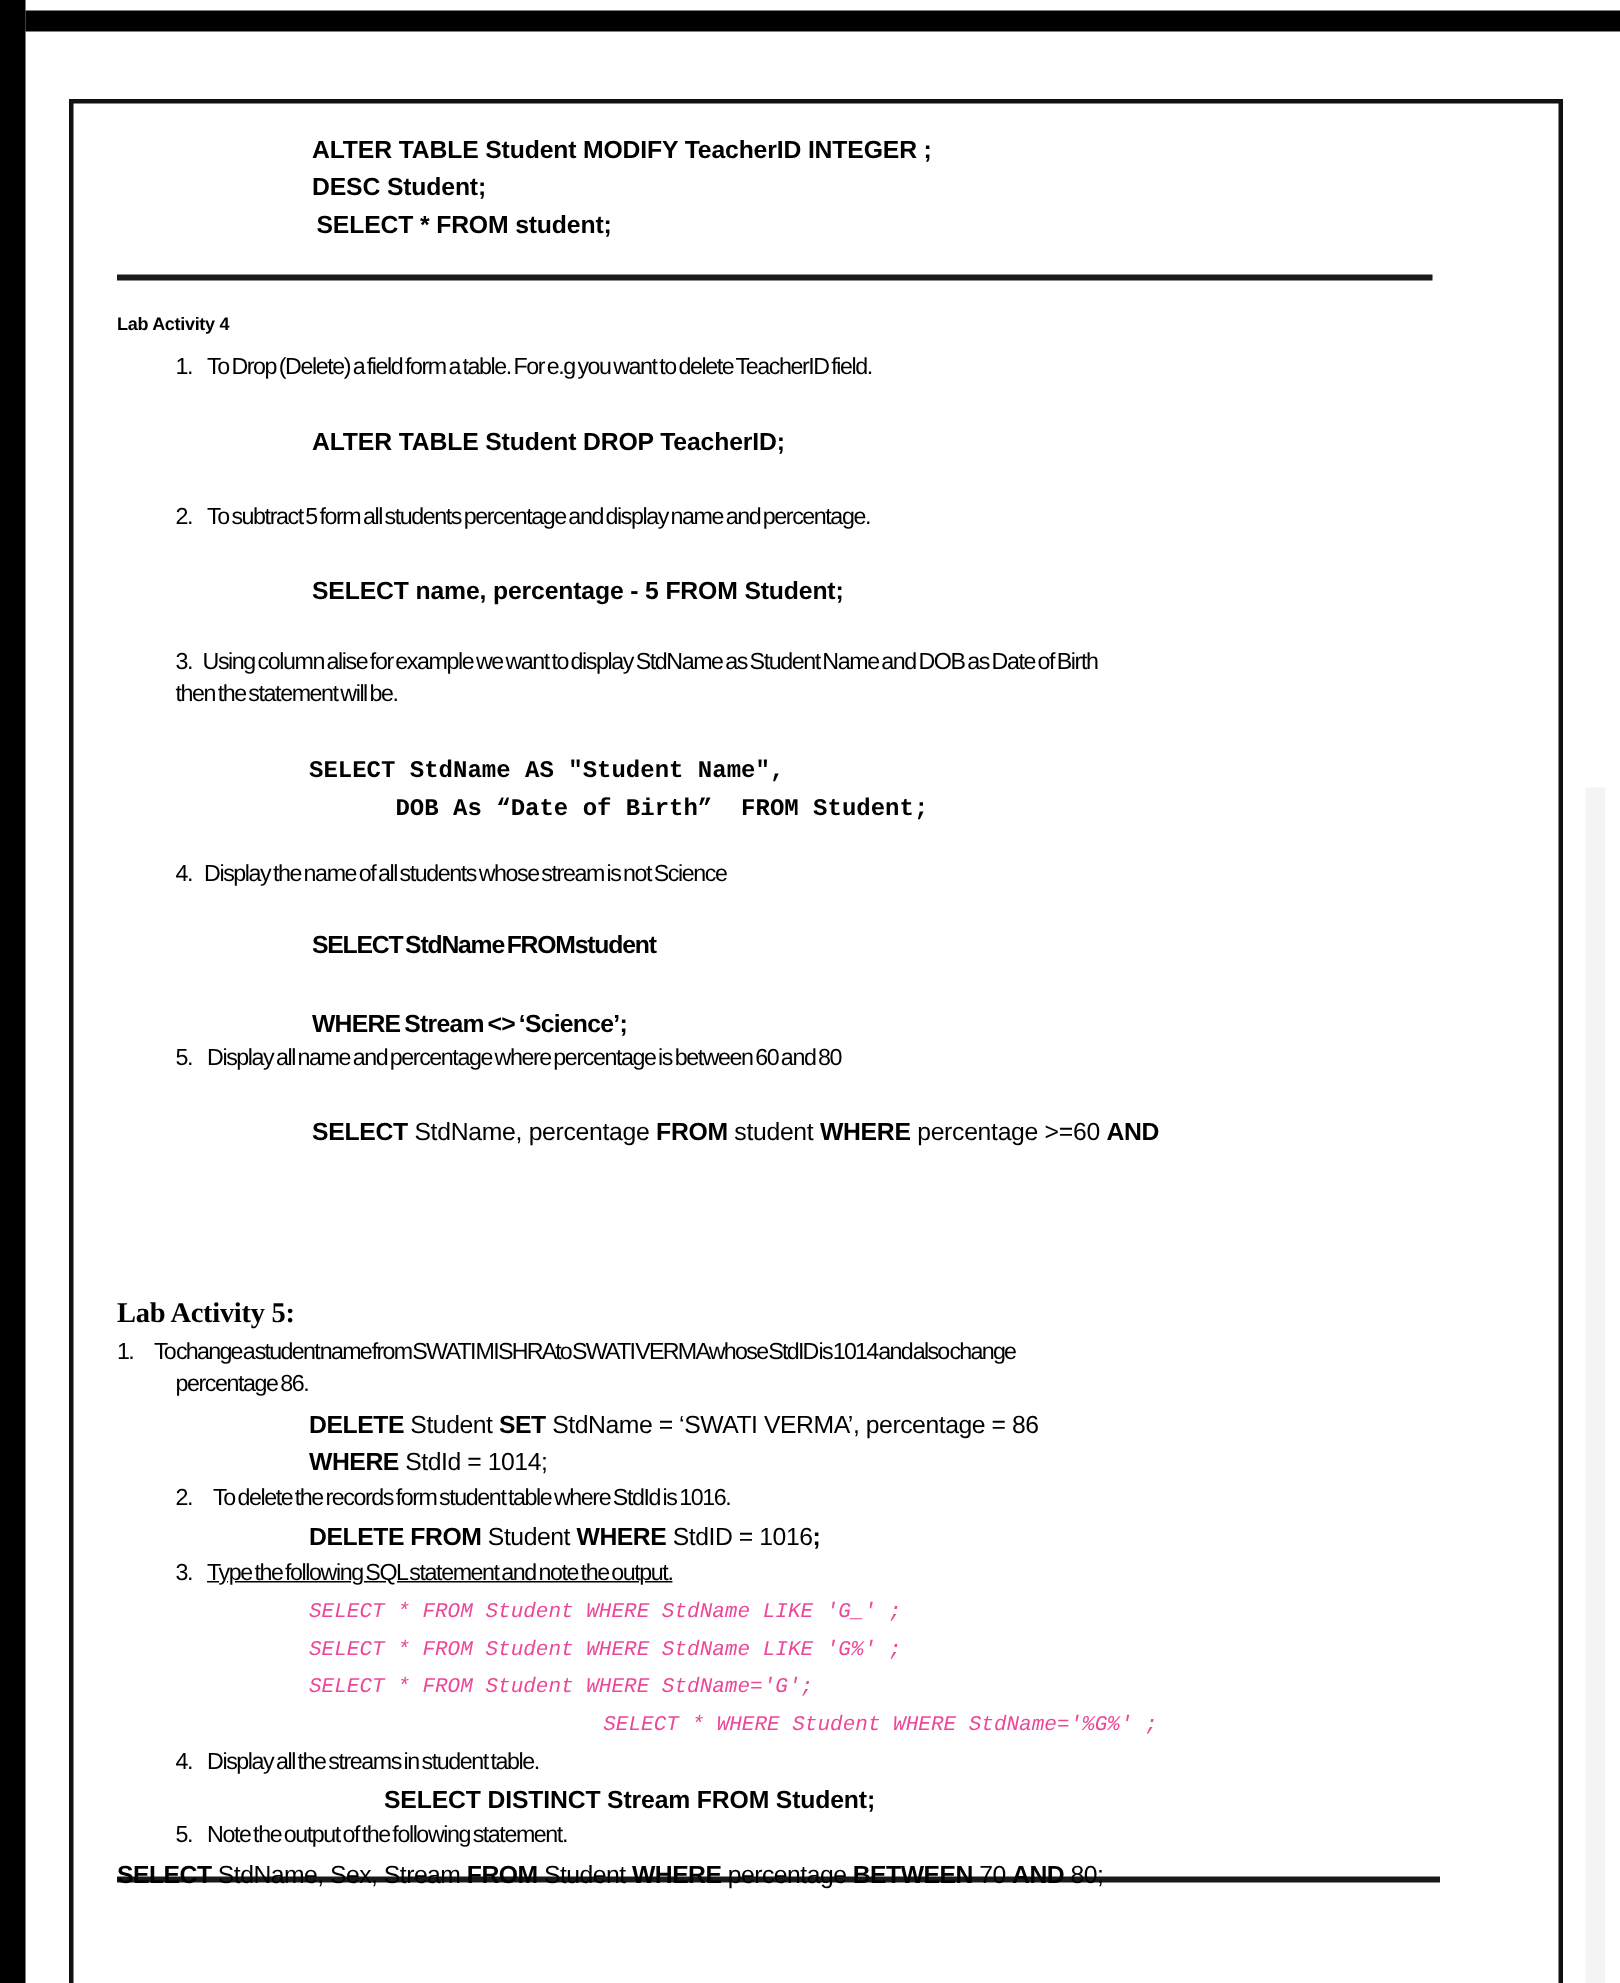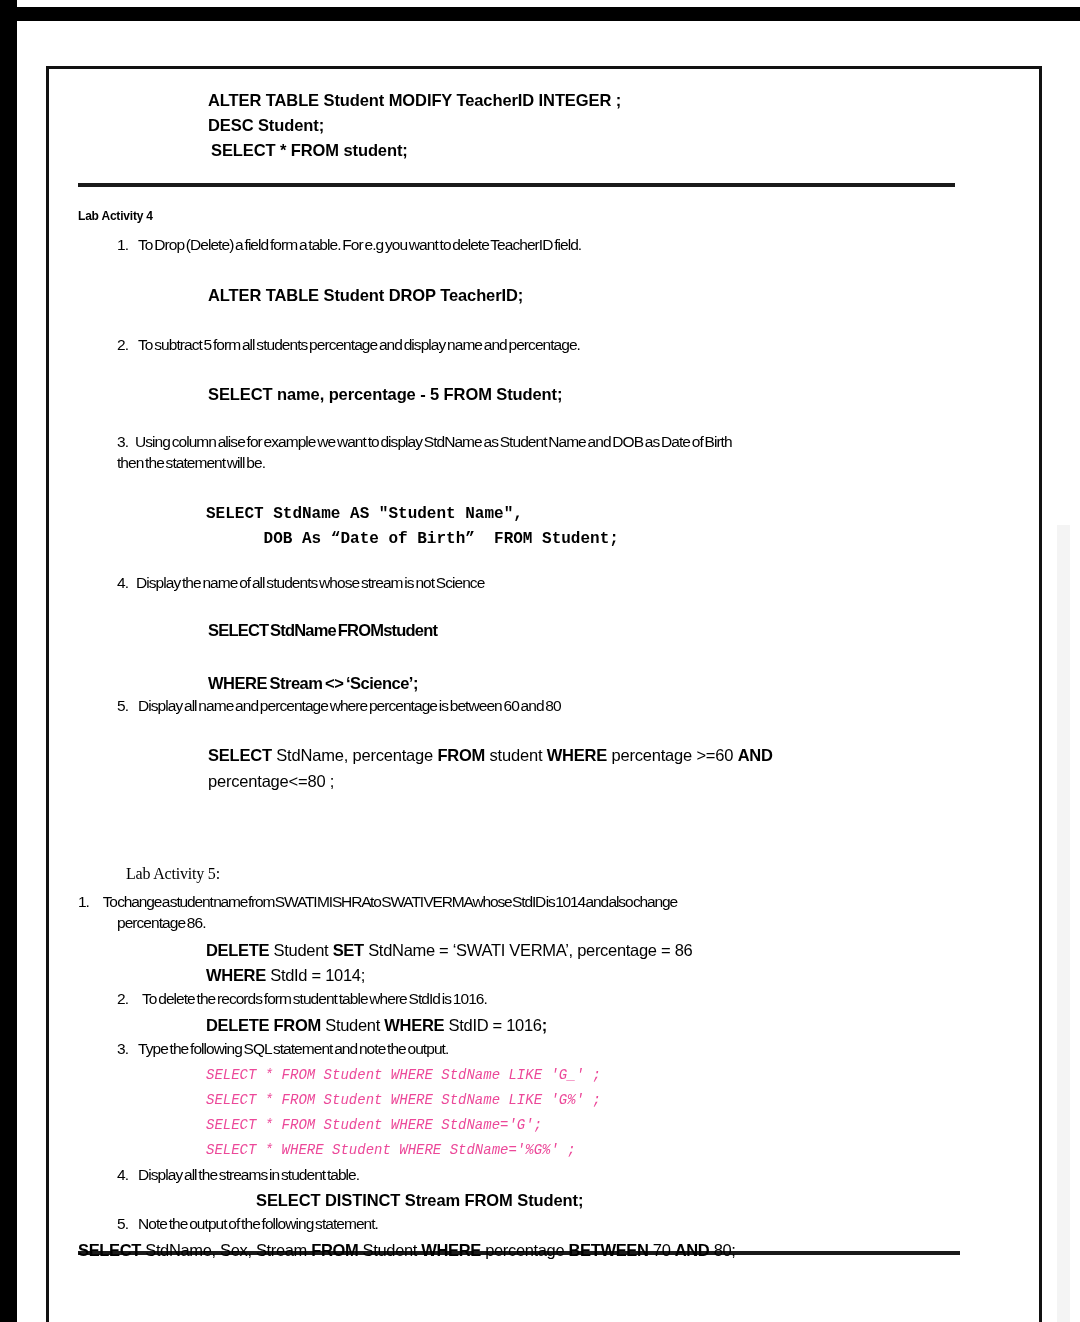--- a/index.html
+++ b/index.html
@@ -105,24 +105,23 @@
     word-spacing: -2.6px;
   }
 
   .heading-sans {
     font-size: 12px;
     font-weight: bold;
     letter-spacing: -0.2px;
   }
   .heading-serif {
     font-family: "Liberation Serif", "DejaVu Serif", serif;
-    font-size: 16px;
-    font-weight: normal;
+    font-size: 19px;
+    font-weight: bold;
     letter-spacing: -0.2px;
-    margin-left: 48px;
   }
 
   
   .row { position: absolute; left: 0; width: 890px; }
   .indent-code { padding-left: 130px; }
   .indent-code2 { padding-left: 128px; }
   .indent-mono { padding-left: 128px; }
   .num { display: inline-block; }
 </style>
 </head>
@@ -183,21 +182,20 @@
     <div class="line code-sans indent-code" style="letter-spacing:-0.8px;word-spacing:-2px;">SELECT StdName FROMstudent</div>
     <div class="line code-sans indent-code" style="letter-spacing:-0.5px;word-spacing:-1.5px;margin-top:28px;">WHERE Stream &lt;&gt; ‘Science’;</div>
   </div>
 
   <div class="row" style="top:615px;">
     <div class="line body-txt tight"><span class="num">5.</span><span style="display:inline-block;width:10px;"></span><span>Display all name and percentage where percentage is between 60 and 80</span></div>
   </div>
 
   <div class="row" style="top:662px;">
     <div class="line indent-code" style="font-size:16.5px;line-height:26px;letter-spacing:-0.2px;"><span style="font-weight: bold;">SELECT</span><span> StdName, percentage </span><span style="font-weight: bold;">FROM</span><span> student </span><span style="font-weight: bold;">WHERE</span><span> percentage &gt;=60 </span><span style="font-weight: bold;">AND</span></div>
-    <div class="line indent-code" style="font-size:16.5px;line-height:26px;letter-spacing:-0.2px;">percentage&lt;=80 ;</div>
   </div>
 
   <div class="row" style="top:785px;">
     <div class="line heading-serif">Lab Activity 5:</div>
   </div>
 
   <div class="row" style="top:811px;">
     <div class="line body-txt vtight"><span class="num">1.</span><span style="display:inline-block;width:14px;"></span><span>To change a student name from SWATI MISHRA to SWATI VERMA whose StdID is 1014 and also change</span></div>
     <div class="line body-txt tight">percentage 86.</div>
   </div>
@@ -208,29 +206,29 @@
   </div>
 
   <div class="row" style="top:908px;">
     <div class="line body-txt tight"><span class="num">2.</span><span style="display:inline-block;width:14px;"></span><span>To delete the records form student table where StdId is 1016.</span></div>
   </div>
 
   <div class="row" style="top:933px;">
     <div class="line indent-code2" style="font-size:16.5px;line-height:25px;letter-spacing:-0.3px;"><span style="font-weight: bold;">DELETE FROM</span><span> Student </span><span style="font-weight: bold;">WHERE</span><span> StdID = 1016</span><span style="font-weight: bold;">;</span></div>
   </div>
 
-  <div class="row" style="top:958px;">
+  <div class="row" style="top:958px;text-decoration:underline;">
     <div class="line body-txt tight"><span class="num">3.</span><span style="display:inline-block;width:10px;"></span><span>Type the following SQL statement and note the output.</span></div>
   </div>
 
   <div class="row" style="top:983px;">
     <div class="line code-mono-light" style="padding-left:128px;">SELECT * FROM Student WHERE StdName LIKE 'G_' ;</div>
     <div class="line code-mono-light" style="padding-left:128px;">SELECT * FROM Student WHERE StdName LIKE 'G%' ;</div>
     <div class="line code-mono-light" style="padding-left:128px;">SELECT * FROM Student WHERE StdName='G';</div>
-    <div class="line code-mono-light" style="padding-left:128px;">SELECT * WHERE Student WHERE StdName='%G%' ;</div>
+    <div class="line code-mono-light" style="padding-left:128px;text-align:center;">SELECT * WHERE Student WHERE StdName='%G%' ;</div>
   </div>
 
   <div class="row" style="top:1084px;">
     <div class="line body-txt tight"><span class="num">4.</span><span style="display:inline-block;width:10px;"></span><span>Display all the streams in student table.</span></div>
   </div>
 
   <div class="row" style="top:1108px;">
     <div class="line code-sans" style="padding-left:178px;">SELECT DISTINCT Stream FROM Student;</div>
   </div>
 

